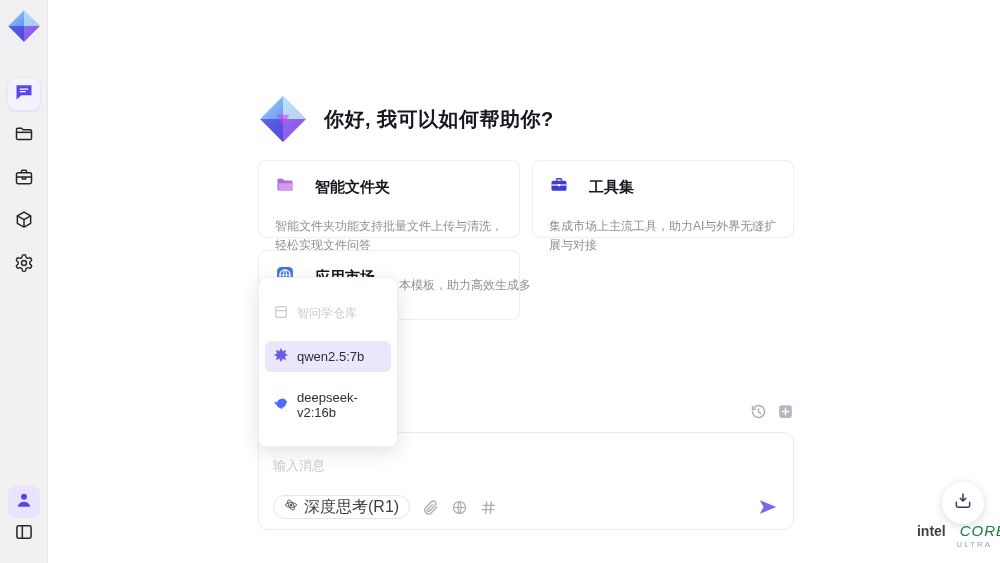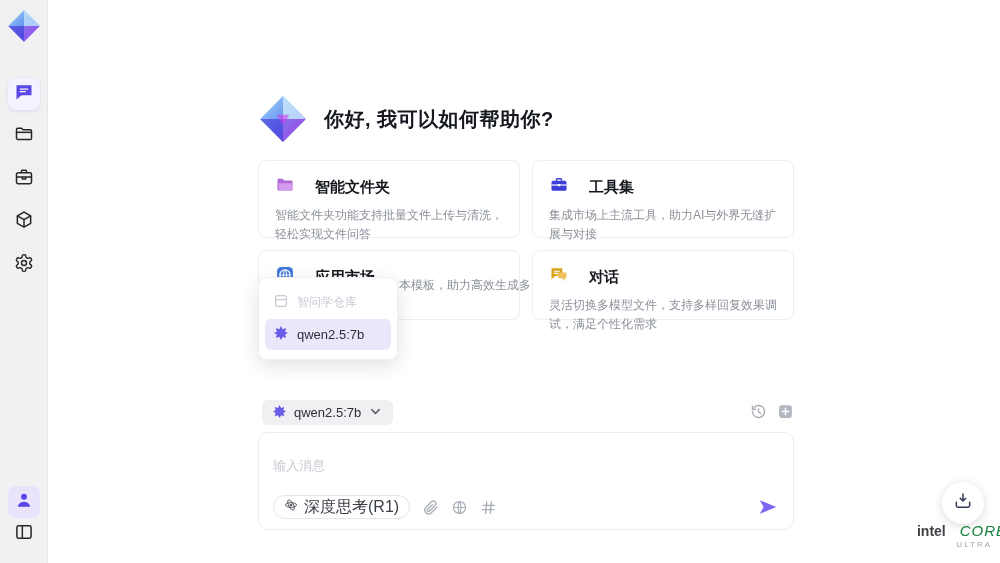--- a/index.html
+++ b/index.html
@@ -22,29 +22,29 @@
   .greet-logo { width:50px; height:50px; }
   .greet-title { font-size:20px; font-weight:bold; color:#15181e; letter-spacing:.5px; }
 
   
   .cards { position:absolute; left:258px; top:160px; width:536px;
            display:grid; grid-template-columns:262px 262px; grid-template-rows:78px 70px; gap:12px; }
   .card { background:#fff; border:1px solid #eeeef1; border-radius:8px; padding:14px 16px; position:relative; cursor:pointer; }
   .card-head { display:flex; align-items:center; gap:20px; }
   .card-head svg { width:20px; height:20px; flex:0 0 auto; }
   .card-title { font-size:15px; font-weight:bold; color:#15181e; }
-  .card-desc { margin-top:7px; font-size:12px; line-height:1.55; color:#8b909a; }
+  .card-desc { margin-top:18px; font-size:12px; line-height:1.55; color:#8b909a; }
   .card-desc-frag { position:absolute; left:140px; top:26px; font-size:12px; color:#8b909a; white-space:nowrap; }
 
   
   .dropdown { position:absolute; left:258px; top:277px; width:140px; z-index:20;
               background:#fff; border-radius:8px; border:1px solid #f0f0f3;
               box-shadow:0 6px 18px rgba(40,40,60,.13); padding:8px 6px; }
   .dd-item { display:flex; align-items:center; gap:8px; padding:6px 8px; border-radius:6px;
-             font-size:13px; color:#2a2e36; cursor:pointer; margin:1px 0; }
+             font-size:13px; color:#2a2e36; cursor:pointer; margin:12px 0; }
   .dd-item svg { width:16px; height:16px; flex:0 0 auto; }
   .dd-disabled { color:#c6cad1; font-size:12px; cursor:default; }
   .dd-selected { background:#ece6fa; }
 
   
   .model-row { position:absolute; left:258px; top:400px; width:536px; height:26px; }
   .model-chip { position:absolute; left:4px; top:0; height:25px; display:inline-flex; align-items:center; gap:7px;
                 background:#f0f0f2; border-radius:6px; padding:0 10px; font-size:13px; color:#2a2e36; cursor:pointer; }
   .model-chip svg { width:15px; height:15px; }
   .row-icons { position:absolute; right:0; top:3px; display:flex; gap:10px; align-items:center; }
@@ -212,33 +212,20 @@
               <rect x="2.5" y="2.5" width="19" height="19" rx="5" fill="#3f78d8"></rect>
               <circle cx="12" cy="12" r="6.2" fill="none" stroke="#fff" stroke-width="1.5"></circle>
               <path d="M5.8 12h12.4M12 5.8c2.4 2.2 2.4 10.2 0 12.4M12 5.8c-2.4 2.2-2.4 10.2 0 12.4" stroke="#fff" stroke-width="1.2" fill="none"></path>
             </svg>
         </span>
         <span class="card-title">应用市场</span>
       </div>
       <p class="card-desc-frag">本模板，助力高效生成多</p>
     </div>
 
-    <div class="card">
-      <div class="card-head">
-        <span>
-          <svg viewBox="0 0 24 24">
-              <path fill="#d9a21b" d="M3 4h13v9H8l-5 4V4z"></path>
-              <path fill="#eec25a" d="M11 9h10v7h-3l2.8 3.6L15 16h-4V9z"></path>
-              <path stroke="#fff" stroke-width="1.3" fill="none" d="M6 7.5h7M6 10h5"></path>
-            </svg>
-        </span>
-        <span class="card-title">对话</span>
-      </div>
-      <p class="card-desc">灵活切换多模型文件，支持多样回复效果调试，满足个性化需求</p>
-    </div>
   </section>
 
   <div class="dropdown">
     <div class="dd-item dd-disabled">
       <span>
         <svg viewBox="0 0 24 24" fill="none" stroke="#c6cad1" stroke-width="1.8">
             <rect x="4" y="4" width="16" height="16" rx="3"></rect>
             <path d="M4 10h16"></path>
           </svg>
       </span>
@@ -248,20 +235,28 @@
 
     <div class="dd-item dd-selected">
       <span>
         <svg viewBox="0 0 24 24" fill="#6b5ce7">
             <path d="M12 1.5l2.6 4.7 5.1-1.6-1.6 5.1L22.5 12l-4.4 2.3 1.6 5.1-5.1-1.6L12 22.5l-2.6-4.7-5.1 1.6 1.6-5.1L1.5 12l4.4-2.3-1.6-5.1 5.1 1.6L12 1.5z"></path>
           </svg>
       </span>
       <span>qwen2.5:7b</span>
     </div>
 
+    <div class="dd-item">
+      <span>
+        <svg viewBox="0 0 24 24" fill="#4d6bfe">
+            <path d="M21.5 7.8c-.4.2-.8.3-1.1.2-1.3-2.9-4.6-4.6-7.9-4-3.6.6-5.8 3.2-6.4 5.4-1.4.4-2.8-.1-3.6-1.4-.4 2.4.8 4.4 2.8 5.2.5 2.7 2.9 4.7 5.8 4.8.7 1 1.9 1.6 3.1 1.4-.4-.5-.6-1-.6-1.6 3.4-.7 5.9-3.6 6-7 .9-.5 1.5-1.6 1.4-2.7l.5-.3z"></path>
+          </svg>
+      </span>
+      <span>deepseek-v2:16b</span>
+    </div>
   </div>
 
   <div class="model-row">
     <div class="model-chip">
       <span>
         <svg viewBox="0 0 24 24" fill="#6b5ce7">
             <path d="M12 1.5l2.6 4.7 5.1-1.6-1.6 5.1L22.5 12l-4.4 2.3 1.6 5.1-5.1-1.6L12 22.5l-2.6-4.7-5.1 1.6 1.6-5.1L1.5 12l4.4-2.3-1.6-5.1 5.1 1.6L12 1.5z"></path>
           </svg>
       </span>
       <span>qwen2.5:7b</span>

